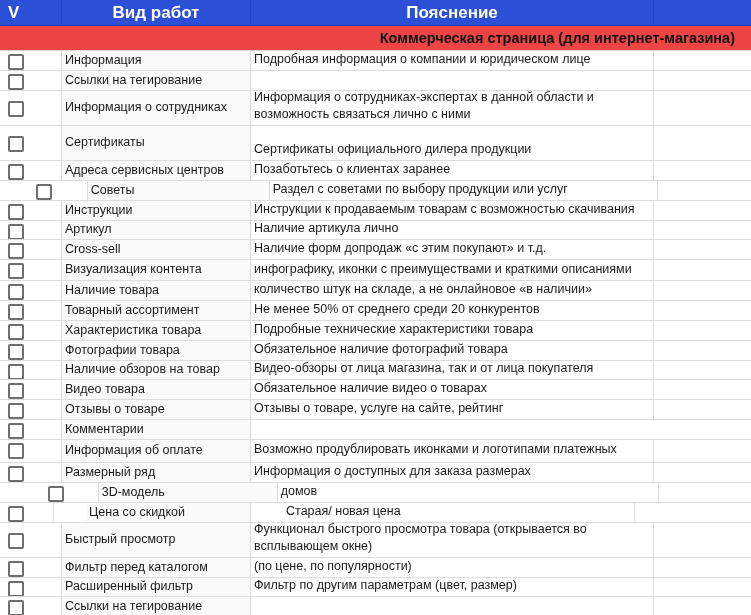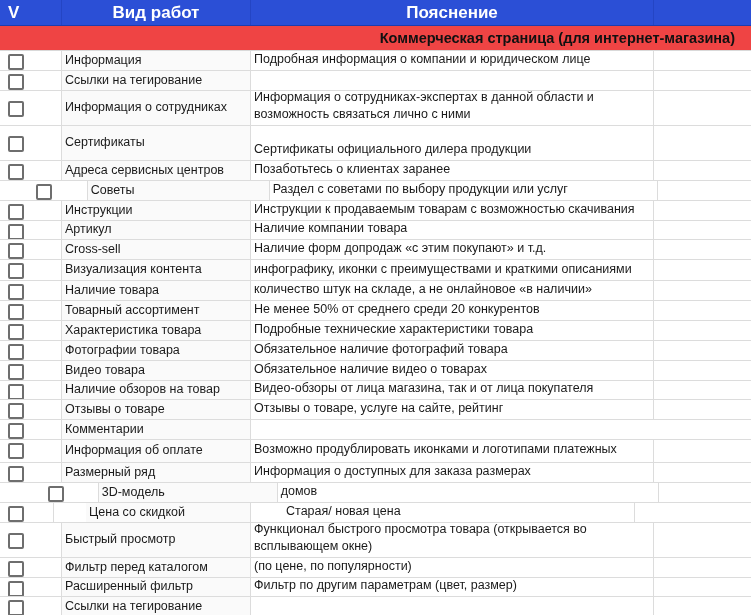--- a/index.html
+++ b/index.html
@@ -130,21 +130,21 @@
         <div class="c-extra"></div>
       </div>
       <div class="row" style="height: 19px;">
         <div class="c-check">
           <span class="checkbox"></span>
         </div>
         <div class="c-type">
           <span>Артикул</span>
         </div>
         <div class="c-expl">
-          <span>Наличие компании товара</span>
+          <span>Наличие артикула лично</span>
         </div>
         <div class="c-extra"></div>
       </div>
       <div class="row" style="height: 20px;">
         <div class="c-check">
           <span class="checkbox"></span>
         </div>
         <div class="c-type">
           <span>Cross-sell</span>
         </div>
@@ -206,41 +206,41 @@
           <span class="checkbox"></span>
         </div>
         <div class="c-type">
           <span>Фотографии товара</span>
         </div>
         <div class="c-expl">
           <span>Обязательное наличие фотографий товара</span>
         </div>
         <div class="c-extra"></div>
       </div>
+      <div class="row" style="height: 19px;">
+        <div class="c-check">
+          <span class="checkbox"></span>
+        </div>
+        <div class="c-type">
+          <span>Наличие обзоров на товар</span>
+        </div>
+        <div class="c-expl">
+          <span>Видео-обзоры от лица магазина, так и от лица покупателя</span>
+        </div>
+        <div class="c-extra"></div>
+      </div>
       <div class="row" style="height: 20px;">
         <div class="c-check">
           <span class="checkbox"></span>
         </div>
         <div class="c-type">
           <span>Видео товара</span>
         </div>
         <div class="c-expl">
           <span>Обязательное наличие видео о товарах</span>
-        </div>
-        <div class="c-extra"></div>
-      </div>
-      <div class="row" style="height: 19px;">
-        <div class="c-check">
-          <span class="checkbox"></span>
-        </div>
-        <div class="c-type">
-          <span>Наличие обзоров на товар</span>
-        </div>
-        <div class="c-expl">
-          <span>Видео-обзоры от лица магазина, так и от лица покупателя</span>
         </div>
         <div class="c-extra"></div>
       </div>
       <div class="row" style="height: 20px;">
         <div class="c-check">
           <span class="checkbox"></span>
         </div>
         <div class="c-type">
           <span>Отзывы о товаре</span>
         </div>

